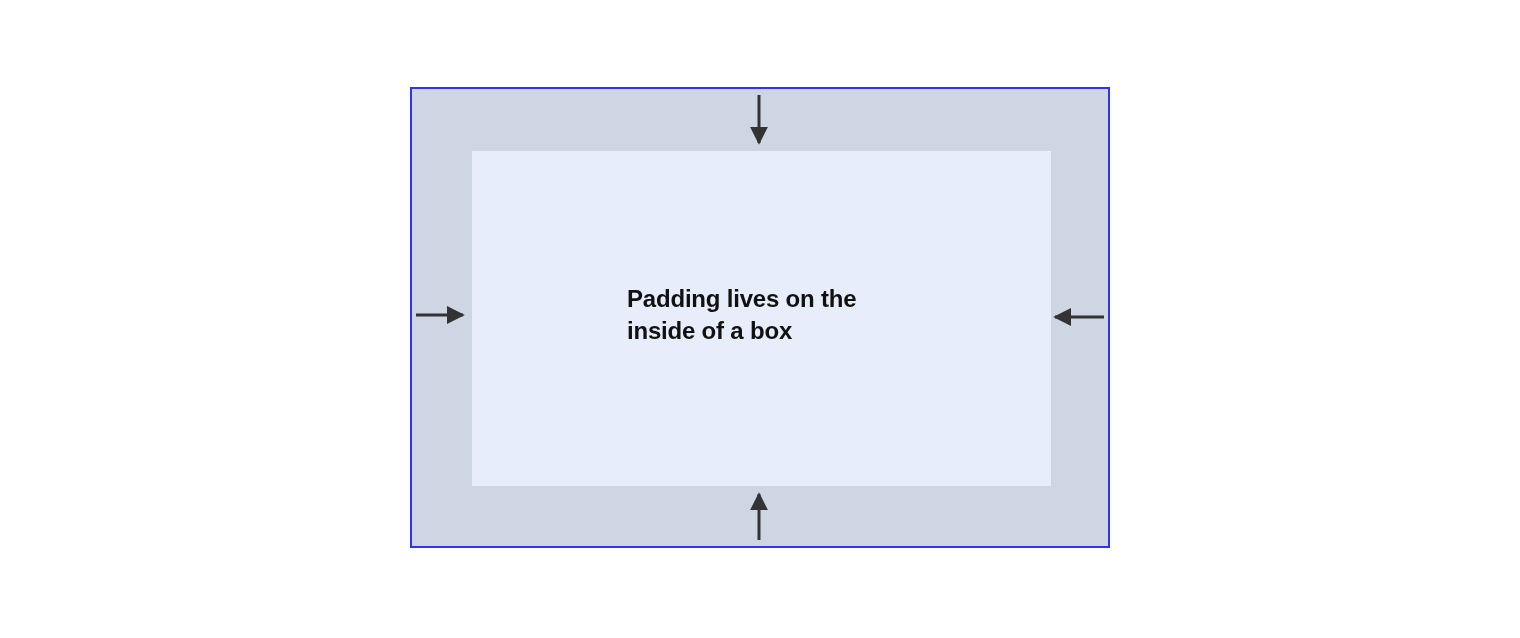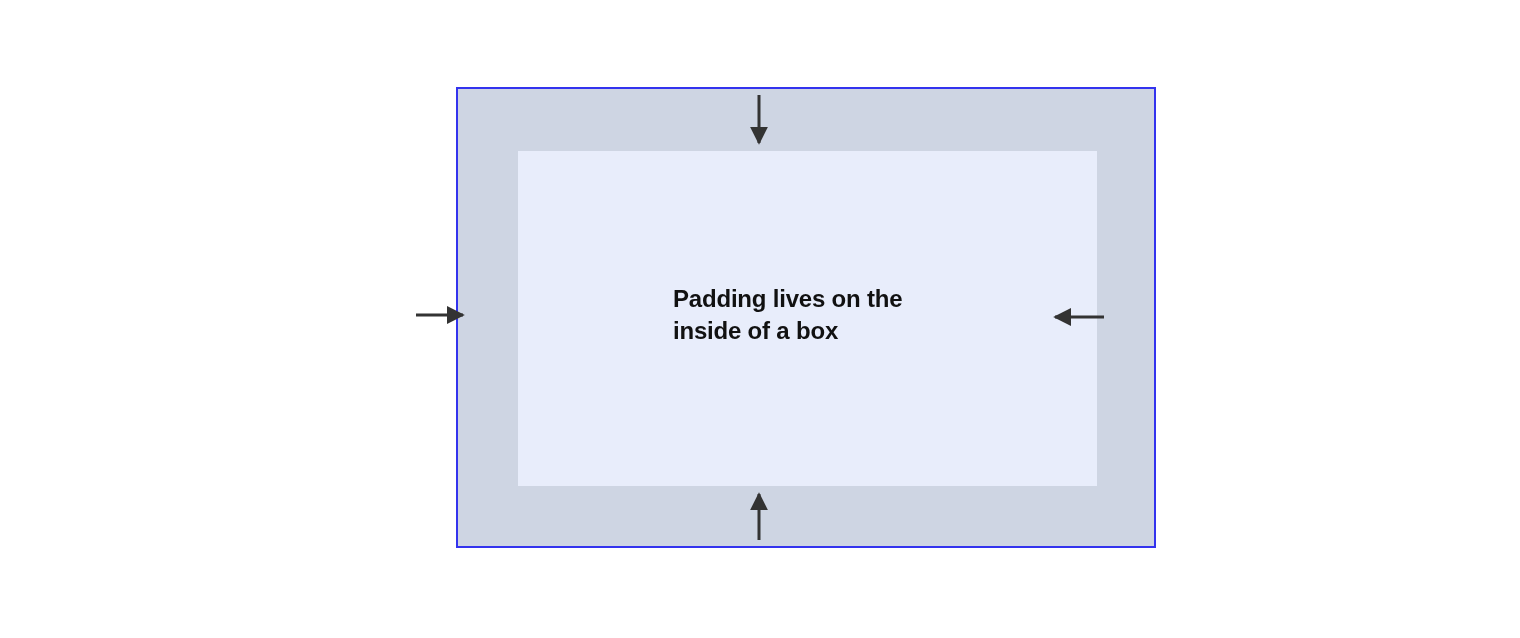--- a/index.html
+++ b/index.html
@@ -24,21 +24,20 @@
   
   #outer-box {
     position: absolute;
     left: 410px;
     top: 87px;
     width: 696px;
     height: 457px;
     background: #ced5e3;
     border: 2px solid #3333ee;
     box-sizing: content-box;
-    margin-left: 46px;
   }
 
   
   #content-box {
     position: absolute;
     left: 470px;
     top: 151px;
     width: 579px;
     height: 335px;
     background: #e8edfb;

